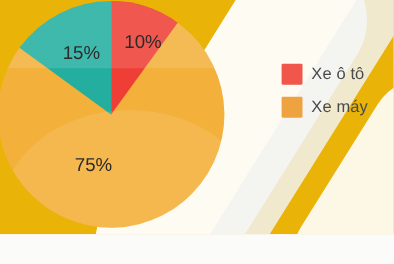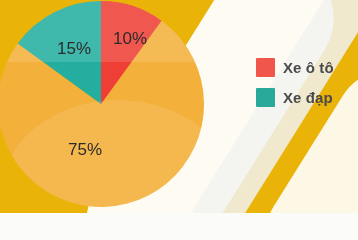--- a/index.html
+++ b/index.html
@@ -98,21 +98,20 @@
     height: 19px;
     flex: 0 0 19px;
     border-radius: 1px;
   }
   .legend-label {
     font-family: "Liberation Sans", sans-serif;
     font-size: 15px;
     color: #4a4a4a;
     white-space: nowrap;
     letter-spacing: 0.1px;
-    font-weight: bold;
   }
 </style>
 </head>
 <body>
 
 <div id="figure">
 
   <div class="watermark">
     <div class="swoosh-a"></div>
     <div class="swoosh-b"></div>
@@ -148,20 +147,20 @@
     </svg>
   </div>
 
   <div id="legend">
 
     <div class="legend-row">
       <span class="legend-swatch" style="background:#f0564a"></span>
       <span class="legend-label">Xe ô tô</span>
     </div>
 
+    <div class="legend-row">
+      <span class="legend-swatch" style="background:#efa240"></span>
+      <span class="legend-label">Xe máy</span>
+    </div>
 
-    <div class="legend-row">
-      <span class="legend-swatch" style="background:#29a999"></span>
-      <span class="legend-label">Xe đạp</span>
-    </div>
 
   </div>
 </div>
 
 </body></html>

